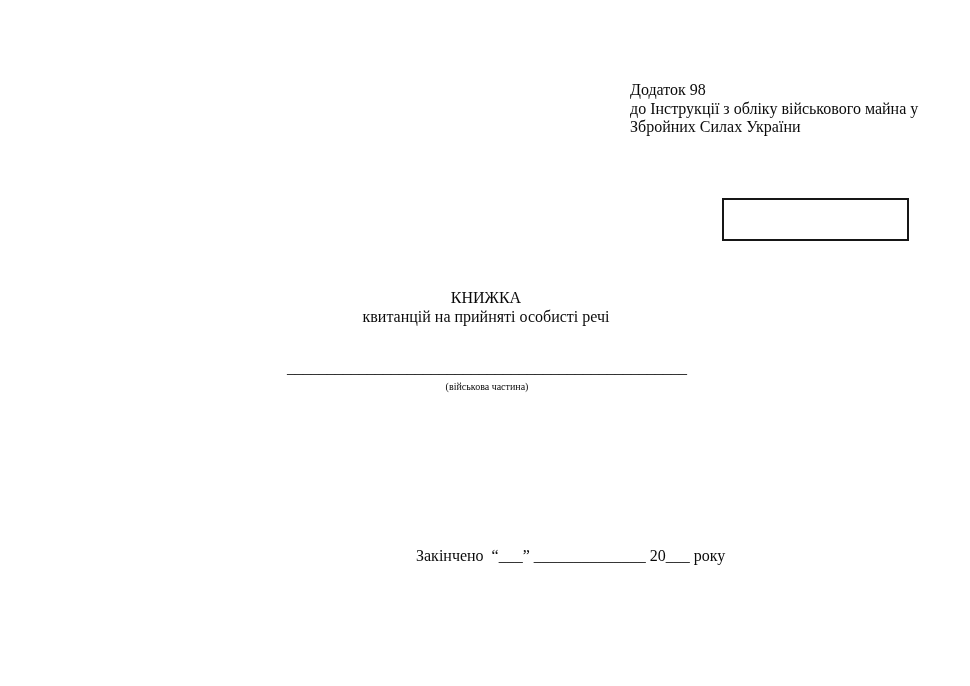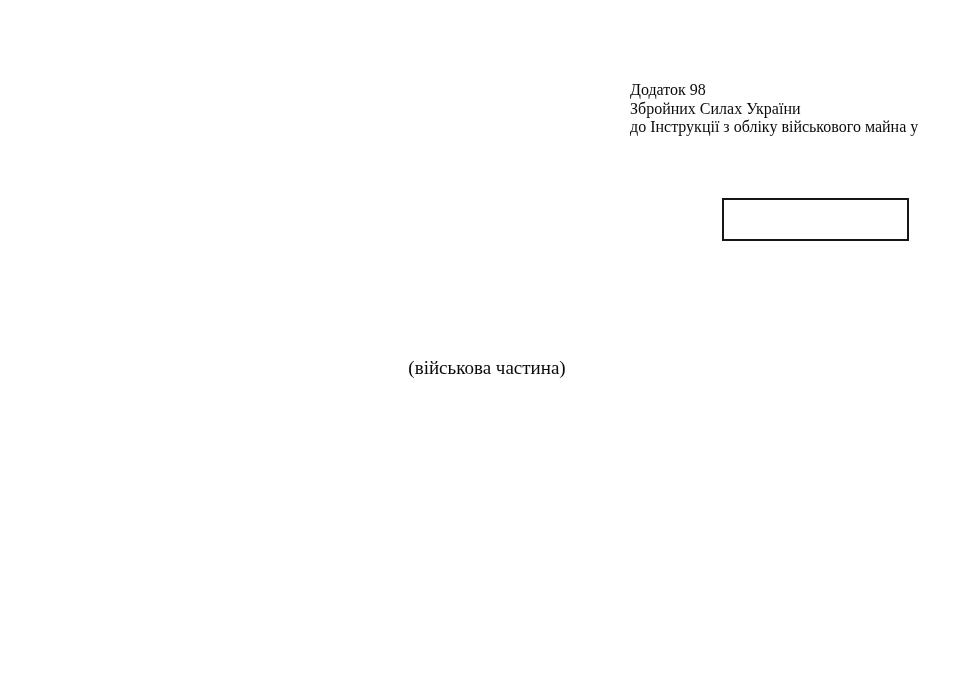--- a/index.html
+++ b/index.html
@@ -49,43 +49,49 @@
     top: 358px;
     width: 400px;
     text-align: center;
     line-height: 19px;
   }
   .unit-blank {
     white-space: nowrap;
     letter-spacing: 0;
   }
   .unit-caption {
-    font-size: 19px;
+    font-size: 10px;
   }
   .date-line {
     position: absolute;
     left: 416px;
     white-space: pre;
     line-height: 19px;
   }
   .date-line.started { top: 513px; }
   .date-line.finished { top: 546px; }
 </style>
 </head>
 <body>
 
 <div class="page">
 
   <div class="appendix">
     <div>Додаток 98</div>
+    <div>до Інструкції з обліку військового майна у</div>
     <div>Збройних Силах України</div>
-    <div>до Інструкції з обліку військового майна у</div>
   </div>
 
   <div class="stamp-box"></div>
 
+  <div class="doc-title">
+    <div>КНИЖКА</div>
+    <div>квитанцій на прийняті особисті речі</div>
+  </div>
 
   <div class="unit-section">
+    <div class="unit-blank">__________________________________________________</div>
     <div class="unit-caption">(військова частина)</div>
   </div>
 
+  <div class="date-line finished">Закінчено  “___” ______________ 20___ року</div>
 
 </div>
 
 </body></html>

